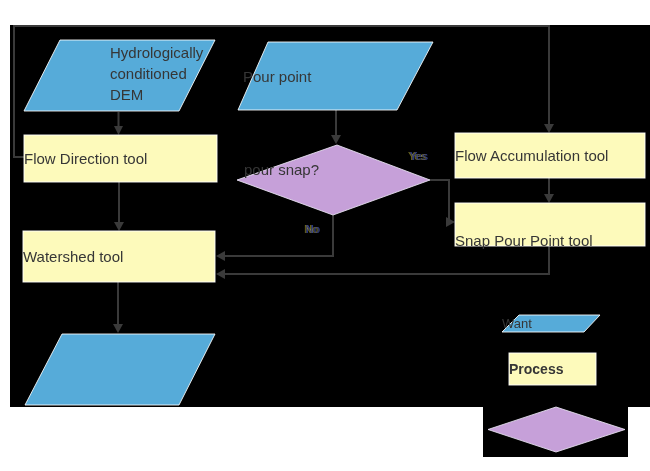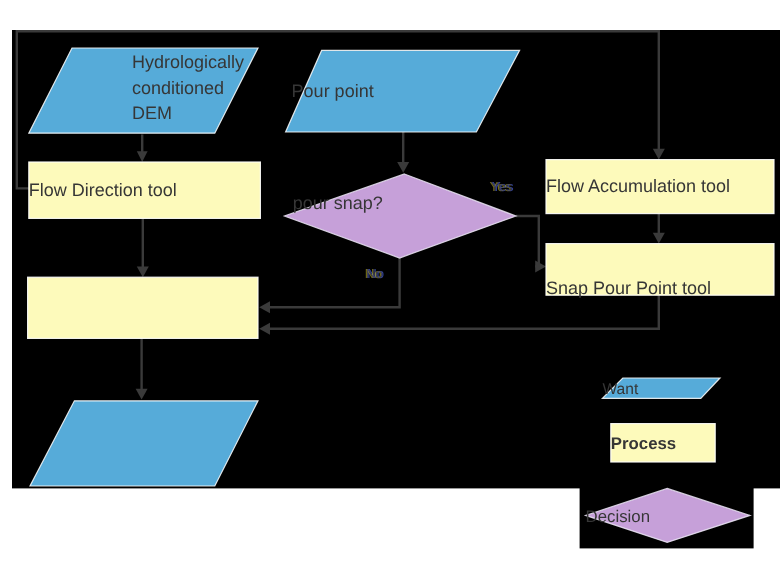--- a/index.html
+++ b/index.html
@@ -100,22 +100,22 @@
   <div class="lbl center lbl-flowdir">Flow Direction tool</div>
 
   <div class="lbl center lbl-flowacc">Flow Accumulation tool</div>
 
   <div class="lbl center lbl-decision">
     <div>pour snap?</div>
   </div>
 
   <div class="lbl center lbl-snap">Snap Pour Point tool</div>
 
+  <div class="lbl center lbl-wtool">Watershed tool</div>
 
 
   <div class="edge-lbl edge-yes">Yes</div>
   <div class="edge-lbl edge-no">No</div>
 
   <div class="lbl center lbl-legend-data">Want</div>
   <div class="lbl center lbl-legend-process">Process</div>
-  <div class="lbl center lbl-legend-decision">Decision</div>
 
 </div>
 
 </body></html>

